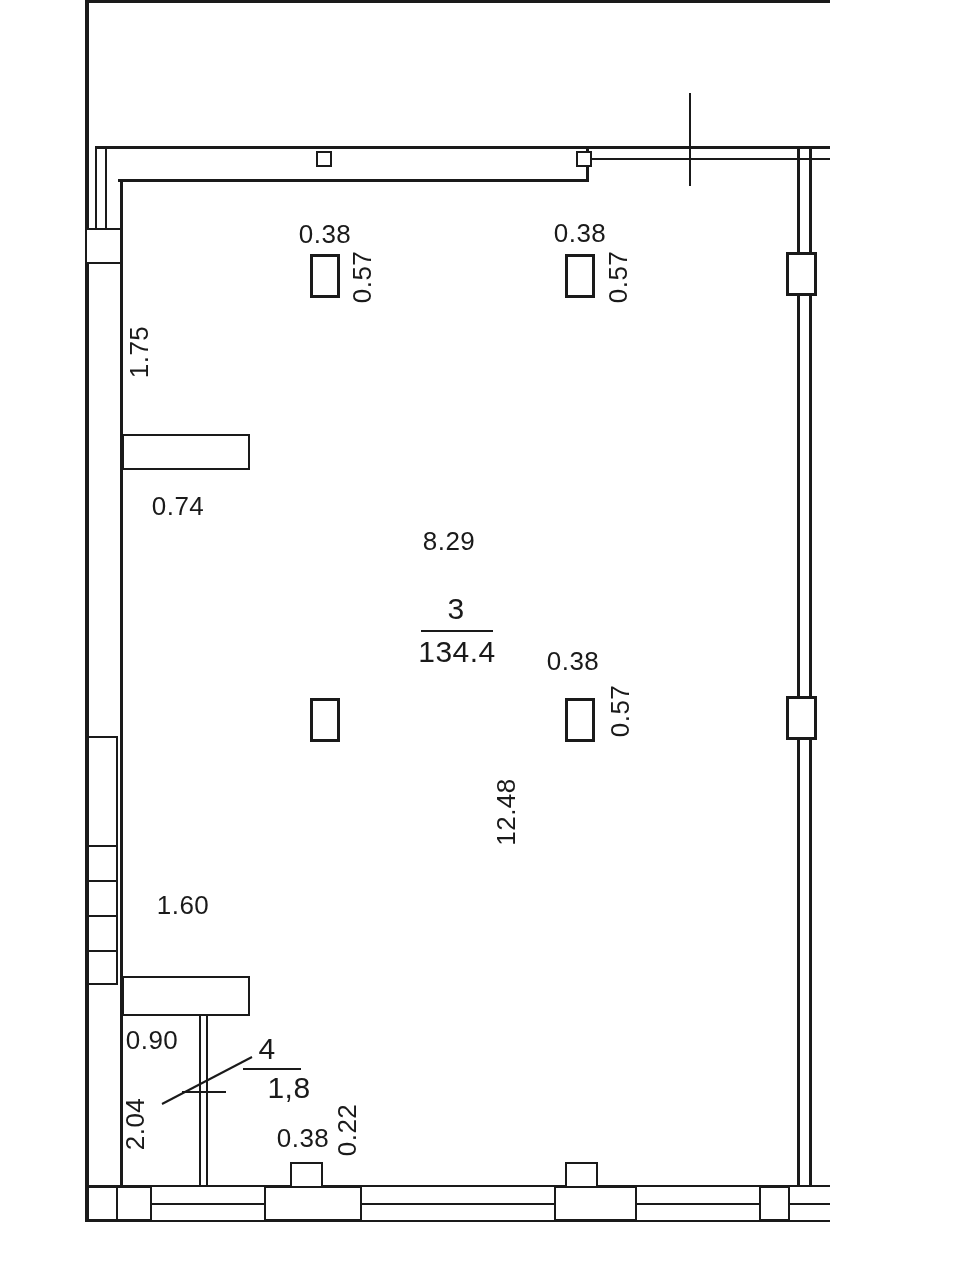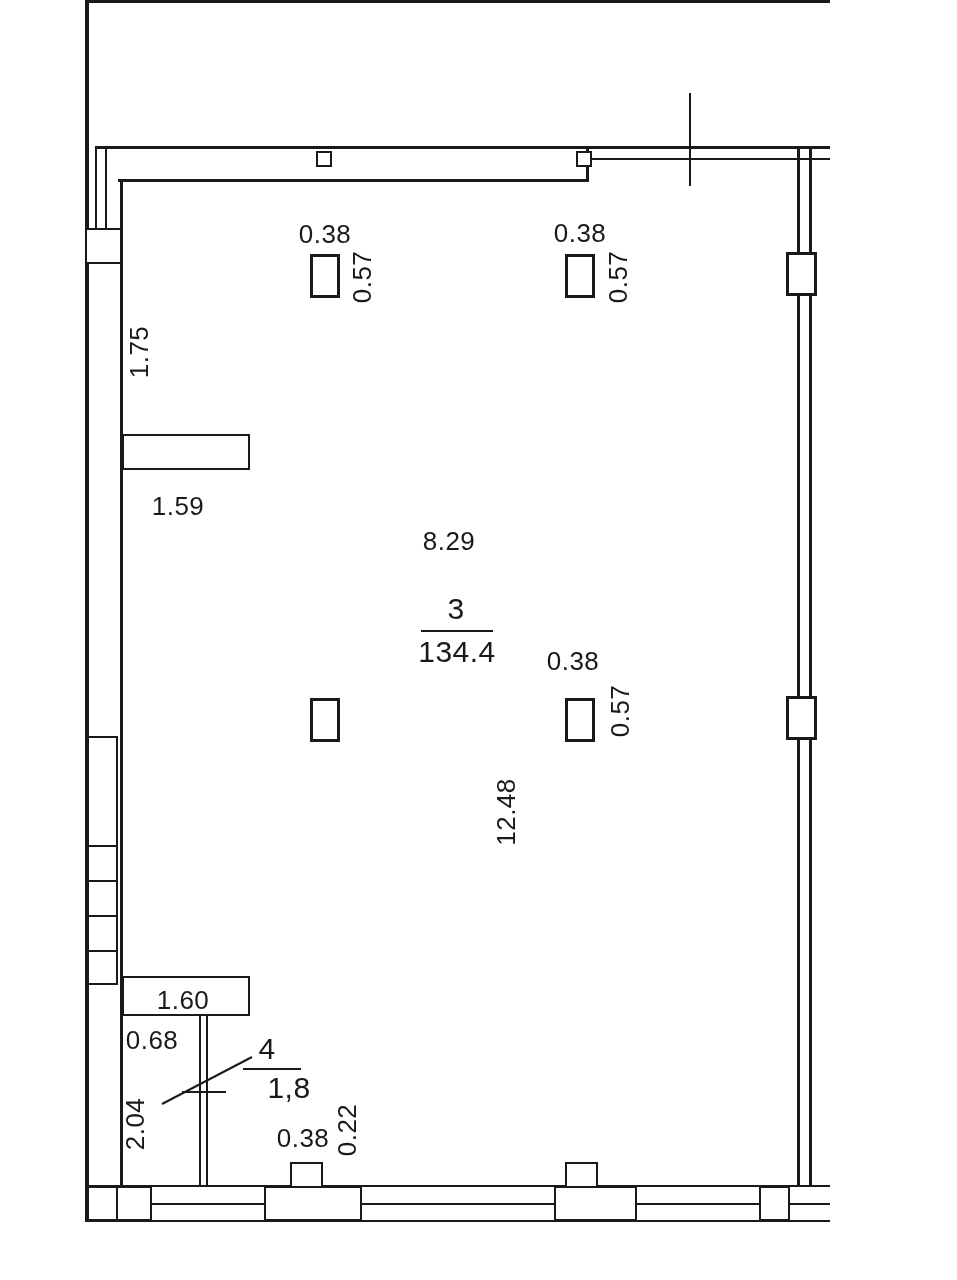--- a/index.html
+++ b/index.html
@@ -92,27 +92,27 @@
 
   <svg class="overlay" width="957" height="1280" viewBox="0 0 957 1280">
     <line x1="162" y1="1104" x2="252" y2="1057" stroke="#1a1a1a" stroke-width="2"></line>
   </svg>
 
   <div class="lbl" style="left:325px; top:234px;">0.38</div>
   <div class="lbl rot" style="left:362px; top:277px;">0.57</div>
   <div class="lbl" style="left:580px; top:233px;">0.38</div>
   <div class="lbl rot" style="left:618px; top:277px;">0.57</div>
   <div class="lbl rot" style="left:139px; top:352px;">1.75</div>
-  <div class="lbl" style="left:178px; top:506px;">1.59</div>
+  <div class="lbl" style="left:178px; top:506px;">0.74</div>
   <div class="lbl" style="left:433px; top:541px;margin-left:16px;">8.29</div>
   <div class="lbl" style="left:573px; top:661px;">0.38</div>
   <div class="lbl rot" style="left:620px; top:711px;">0.57</div>
   <div class="lbl rot" style="left:506px; top:812px;">12.48</div>
-  <div class="lbl" style="left:183px; top:1000px;">1.60</div>
-  <div class="lbl" style="left:152px; top:1040px;">0.68</div>
+  <div class="lbl" style="left:183px; top:905px;">1.60</div>
+  <div class="lbl" style="left:152px; top:1040px;">0.90</div>
   <div class="lbl rot" style="left:135px; top:1124px;">2.04</div>
   <div class="lbl" style="left:303px; top:1138px;">0.38</div>
   <div class="lbl rot" style="left:347px; top:1130px;">0.22</div>
 
   <div class="lbl big" style="left:456px; top:609px;">3</div>
   <div class="ln" style="left:421px; top:630px; width:72px; height:2px;"></div>
   <div class="lbl big" style="left:457px; top:652px;">134.4</div>
 
   <div class="lbl big" style="left:267px; top:1049px;">4</div>
   <div class="ln" style="left:243px; top:1068px; width:58px; height:2px;"></div>

